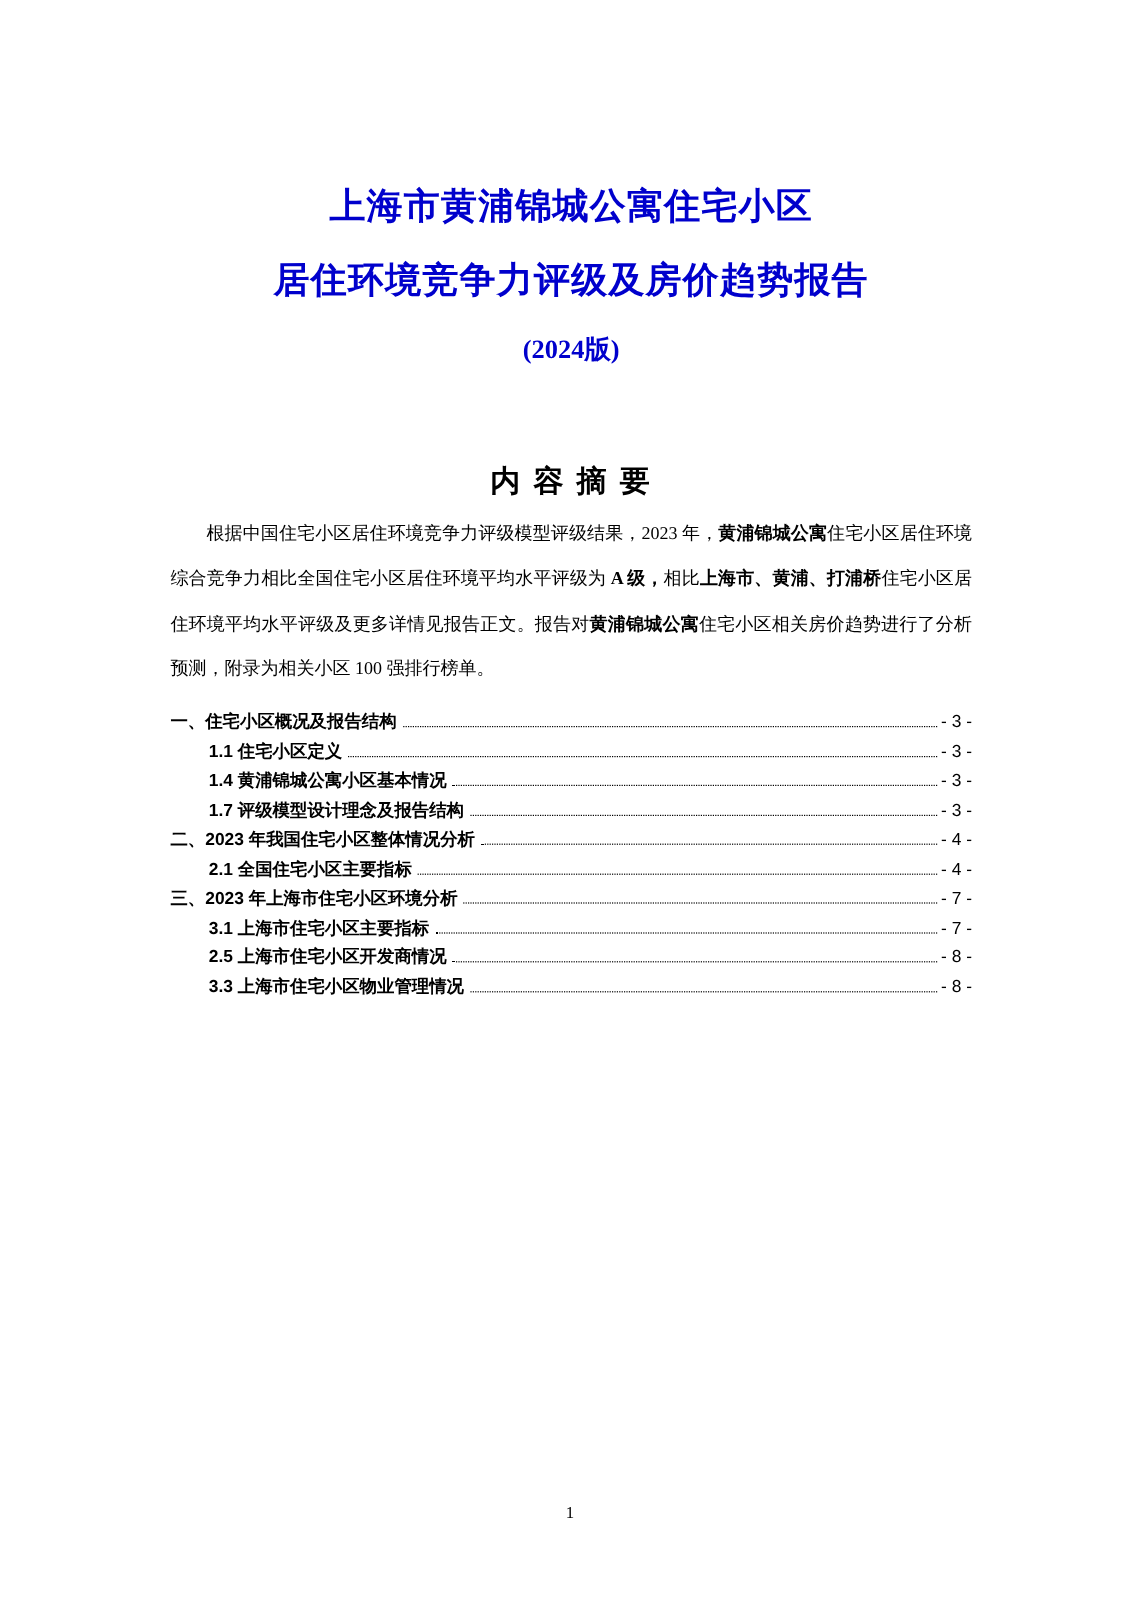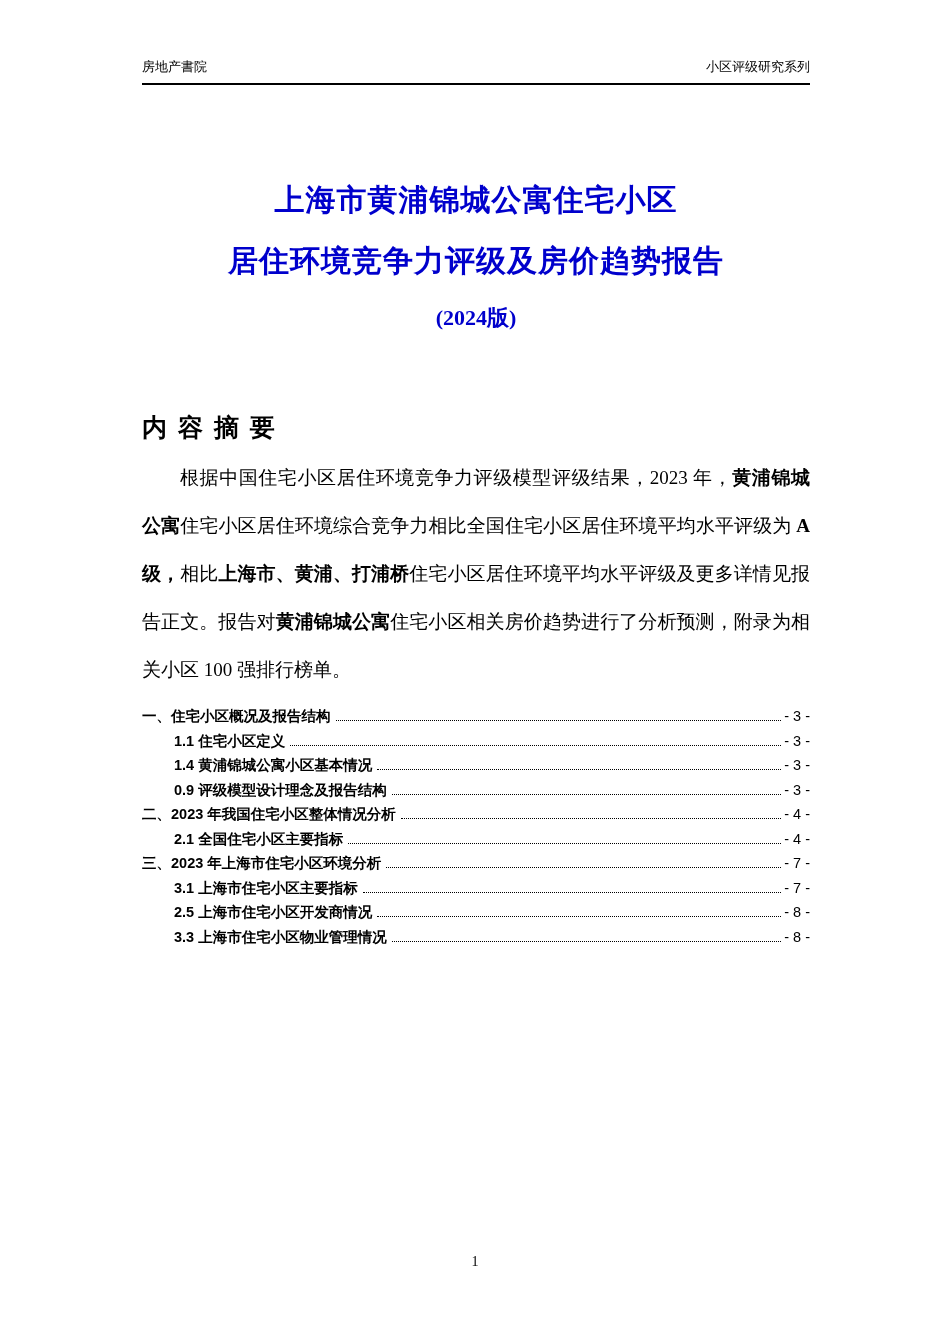--- a/index.html
+++ b/index.html
@@ -55,29 +55,29 @@
   .edition{
     color:var(--title-blue);
     font-weight:bold;
     font-size:22px;
     line-height:1;
     margin-top:2px;
   }
   
   .abstract-heading{
     margin-top:82px;
-    text-align:left;
+    text-align:center;
     font-family:"Liberation Sans","DejaVu Sans",sans-serif;
     font-size:25px;
     font-weight:bold;
     letter-spacing:2px;
   }
   .abstract{
     margin-top:10px;
-    font-size:19px;
+    font-size:15px;
     line-height:2.52;
     text-align:justify;
     text-indent:2em;
   }
   .abstract .b{font-weight:bold;}
   
   .toc-heading{
     margin-top:46px;
     text-align:center;
     font-family:"Liberation Sans","DejaVu Sans",sans-serif;
@@ -117,24 +117,20 @@
     bottom:74px;
     text-align:center;
     font-size:14px;
   }
 </style>
 </head>
 <body>
 
 <div class="page">
 
-  <div class="header">
-    <span>房地产書院</span>
-    <span>小区评级研究系列</span>
-  </div>
 
 
   <div class="title-block">
     <div class="title-line">上海市黄浦锦城公寓住宅小区</div>
     <div class="title-line">居住环境竞争力评级及房价趋势报告</div>
     <div class="edition">(2024版)</div>
   </div>
 
   <h2 class="abstract-heading">内 容 摘 要</h2>
 
@@ -155,21 +151,21 @@
       <span class="toc-page">- 3 -</span>
     </div>
 
     <div class="toc-row lvl2">
       <span class="toc-label">1.4 黄浦锦城公寓小区基本情况</span>
       <span class="toc-dots"></span>
       <span class="toc-page">- 3 -</span>
     </div>
 
     <div class="toc-row lvl2">
-      <span class="toc-label">0.9 评级模型设计理念及报告结构</span>
+      <span class="toc-label">1.7 评级模型设计理念及报告结构</span>
       <span class="toc-dots"></span>
       <span class="toc-page">- 3 -</span>
     </div>
 
     <div class="toc-row lvl1">
       <span class="toc-label">二、2023 年我国住宅小区整体情况分析</span>
       <span class="toc-dots"></span>
       <span class="toc-page">- 4 -</span>
     </div>
 

